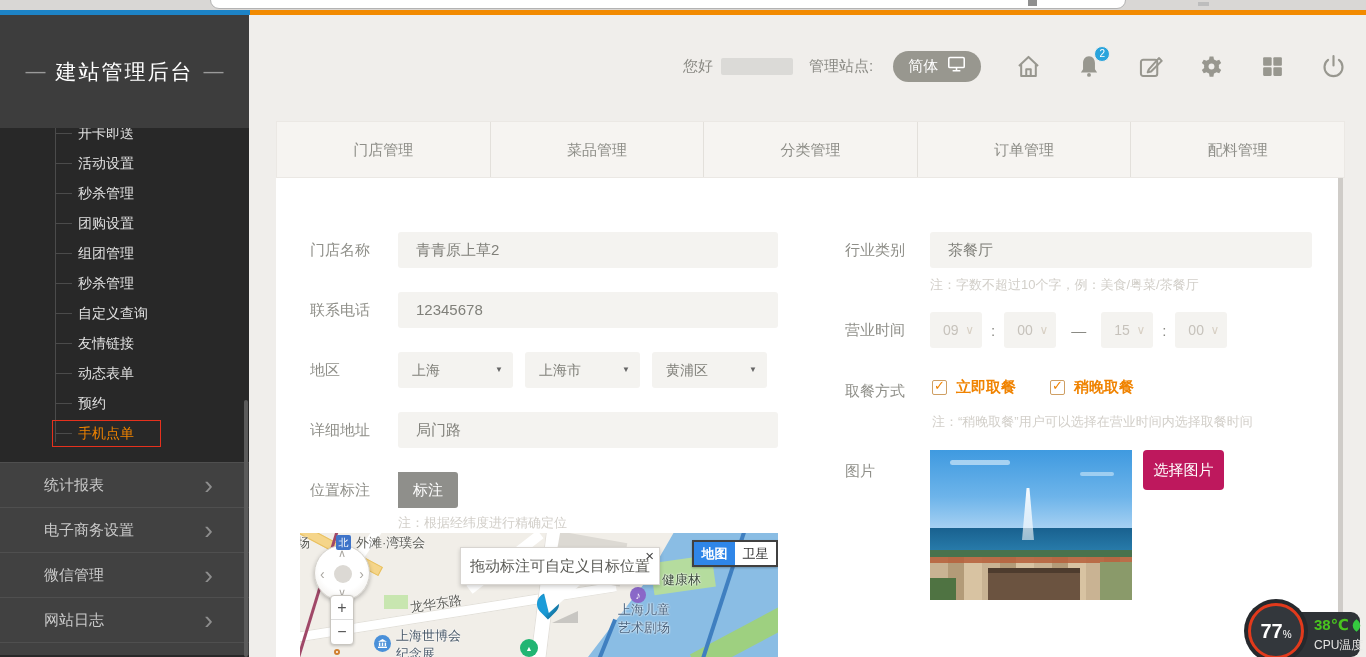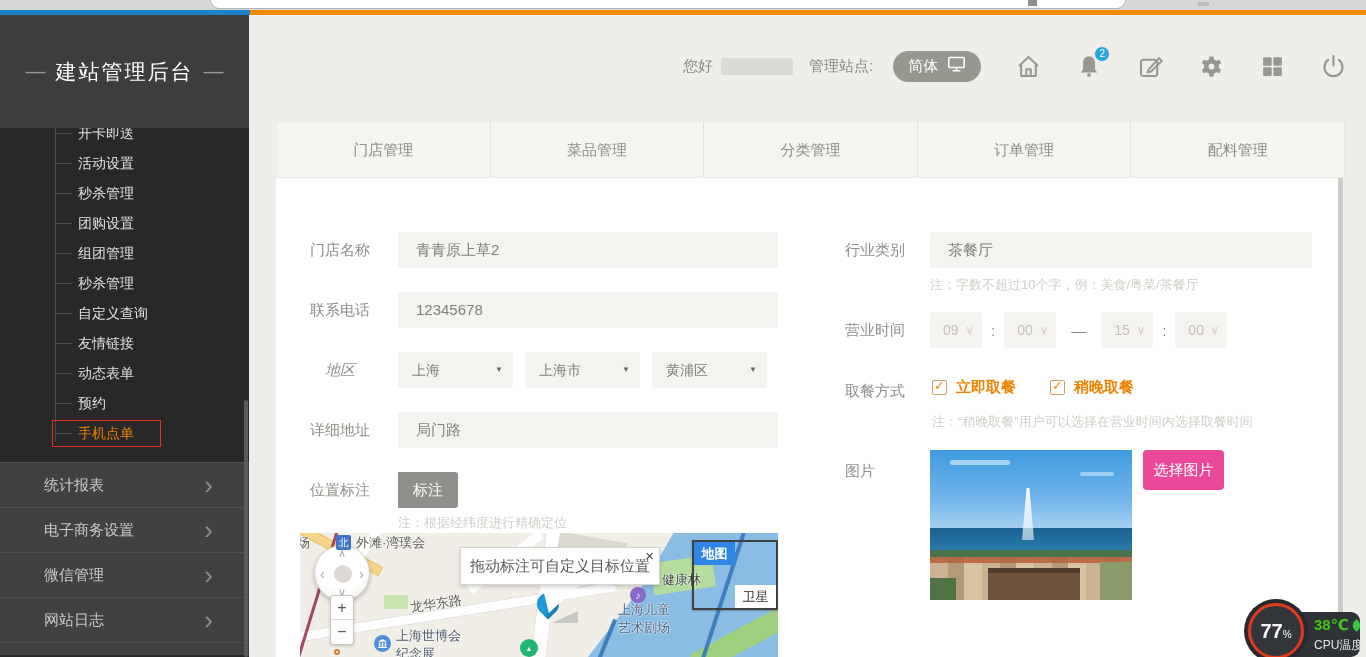--- a/index.html
+++ b/index.html
@@ -70,37 +70,37 @@
   .hours .hdash { margin:0 6px; }
 
   .pickup { position:absolute; display:flex; align-items:center; gap:34px; }
   .cbwrap { display:flex; align-items:center; gap:9px; cursor:pointer; }
   .cb { position:relative; width:15px; height:15px; background:#fff; border:1px solid #cf9f63; border-radius:2px; }
   .cb .ck { position:absolute; left:1px; top:-3px; color:#f08300; font-size:13px; font-weight:bold; }
   .cblabel { color:#f08300; font-size:15px; font-weight:bold; }
 
   .photo { position:absolute; left:654px; top:272px; width:202px; height:150px; overflow:hidden; }
   .photo > div { position:absolute; }
-  .btn-choose { position:absolute; left:867px; top:272px; width:81px; height:40px; background:#ec4899; border-radius:4px; color:#fff; font-size:15px; text-align:center; line-height:40px; cursor:pointer; }
+  .btn-choose { position:absolute; left:867px; top:272px; width:81px; height:40px; background:#be185d; border-radius:4px; color:#fff; font-size:15px; text-align:center; line-height:40px; cursor:pointer; }
 
   
   .map { position:absolute; left:24px; top:355px; width:478px; height:124px; background:#f1eee8; overflow:hidden; }
   .map .abs { position:absolute; }
   .road { position:absolute; background:#fff; border-top:1px solid #e3e0d9; border-bottom:1px solid #e3e0d9; }
   .mlabel { position:absolute; color:#5c5c57; font-size:13px; white-space:nowrap; text-shadow:0 0 2px #fff,0 0 2px #fff; }
   .water { position:absolute; right:0; top:0; width:190px; height:124px; background:#8abde4;
            clip-path:polygon(45% 0,100% 0,100% 100%,0% 100%,30% 40%); }
   .tooltip { position:absolute; left:160px; top:14px; width:200px; height:38px; background:#fff; border:1px solid #d8d5d1; box-shadow:0 2px 4px rgba(0,0,0,.18); display:flex; align-items:center; justify-content:center; color:#5a5a55; font-size:15px; }
   .tooltip .tclose { position:absolute; top:-1px; right:5px; font-size:15px; color:#444; cursor:pointer; }
   .tail { position:absolute; left:242px; top:52px; width:38px; height:28px; background:#fff; clip-path:polygon(0 0,100% 0,18% 100%); filter:drop-shadow(1px 1px 1px rgba(0,0,0,.15)); }
   .pin { position:absolute; left:237px; top:60px; width:22px; height:22px; background:#1b9cd8; border-radius:50% 50% 50% 0; transform:rotate(-45deg); box-shadow:inset -3px -3px 5px rgba(0,0,0,.25); }
   .pinshadow { position:absolute; left:252px; top:78px; width:26px; height:12px; background:rgba(80,80,80,.25); clip-path:polygon(0 100%,100% 0,100% 100%); }
   .maptype { position:absolute; left:392px; top:7px; display:flex; border:2px solid #404040; box-shadow:0 1px 2px rgba(0,0,0,.25); }
   .mt-map { width:41px; height:23px; background:#2f86e8; color:#fff; font-size:13px; font-weight:bold; text-align:center; line-height:23px; cursor:pointer; }
-  .mt-sat { width:41px; height:23px; background:#fff; color:#333; font-size:13px; text-align:center; line-height:23px; cursor:pointer;margin-top:43px; }
+  .mt-sat { width:41px; height:23px; background:#fff; color:#333; font-size:13px; text-align:center; line-height:23px; cursor:pointer; }
   .pan { position:absolute; left:14px; top:12px; width:56px; height:56px; background:radial-gradient(circle at 50% 40%,#ffffff 55%,#e9e6e1); border:1px solid #d2cfc9; border-radius:50%; box-shadow:0 2px 4px rgba(0,0,0,.25); }
   .pan .knob { position:absolute; left:19px; top:19px; width:18px; height:18px; background:#dcd9d4; border-radius:50%; }
   .pan span { position:absolute; color:#a9a6a0; font-size:11px; cursor:pointer; }
   .pan .pu { left:23px; top:1px; } .pan .pd { left:23px; bottom:1px; }
   .pan .pl { left:5px; top:20px; font-size:14px; } .pan .pr { right:5px; top:20px; font-size:14px; }
   .north { position:absolute; left:36px; top:2px; width:15px; height:15px; background:#3f74c9; color:#fff; font-size:10px; text-align:center; line-height:15px; border-radius:2px; }
   .zoomctl { position:absolute; left:30px; top:62px; width:24px; height:50px; background:#fff; border:1px solid #c9c6c0; border-radius:4px; box-shadow:0 1px 3px rgba(0,0,0,.2); }
   .zoomctl div { height:24px; text-align:center; line-height:24px; color:#555; font-size:16px; cursor:pointer; }
   .zoomctl .zi { border-bottom:1px solid #ddd; }
   .poi { position:absolute; border-radius:50%; display:flex; align-items:center; justify-content:center; color:#fff; }
@@ -234,21 +234,21 @@
     <div class="c-scroll"></div>
 
     <div class="panel">
 
       <div class="flabel" style="left:34px;top:63px;">门店名称</div>
       <div class="inp" style="left:122px;top:54px;width:380px;">青青原上草2</div>
 
       <div class="flabel" style="left:34px;top:123px;">联系电话</div>
       <div class="inp" style="left:122px;top:114px;width:380px;">12345678</div>
 
-      <div class="flabel" style="left:49px;top:183px;font-style:italic;">地区</div>
+      <div class="flabel" style="left:34px;top:183px;">地区</div>
       <div class="selrow" style="left:122px;top:174px;">
         <div class="sel">
           <span>上海</span>
           <span class="caret">▼</span>
         </div>
         <div class="sel">
           <span>上海市</span>
           <span class="caret">▼</span>
         </div>
         <div class="sel">

